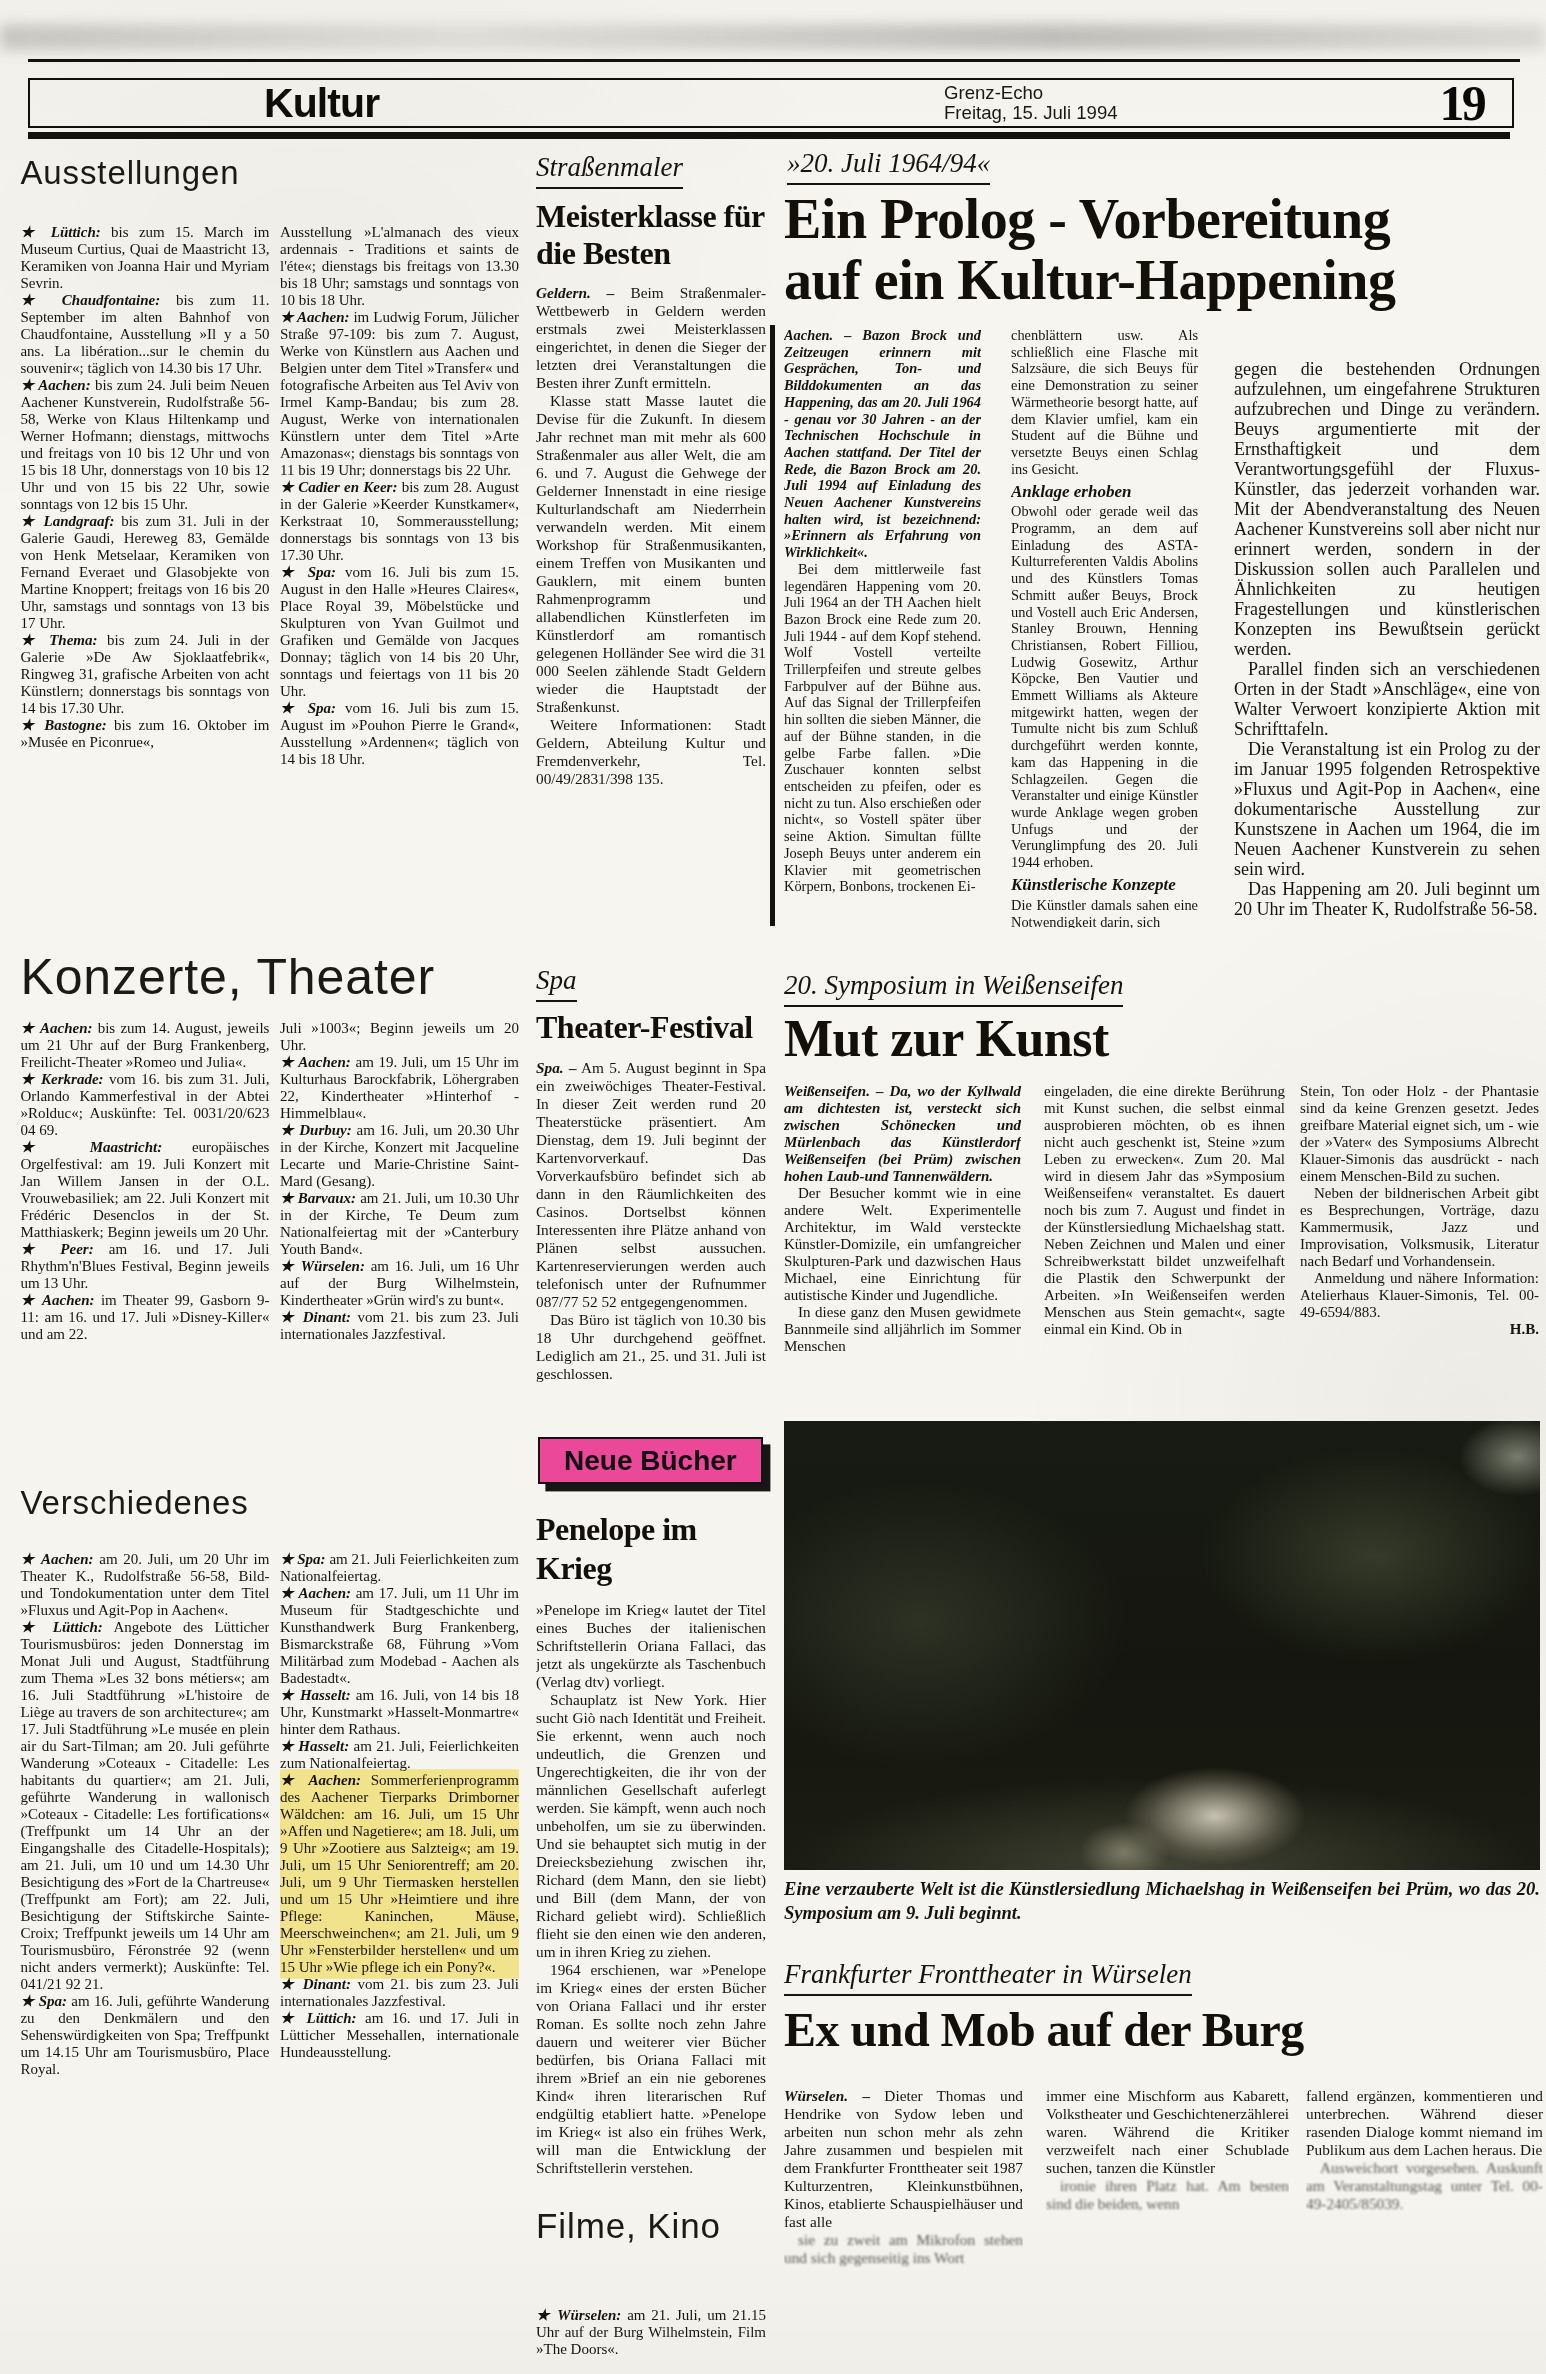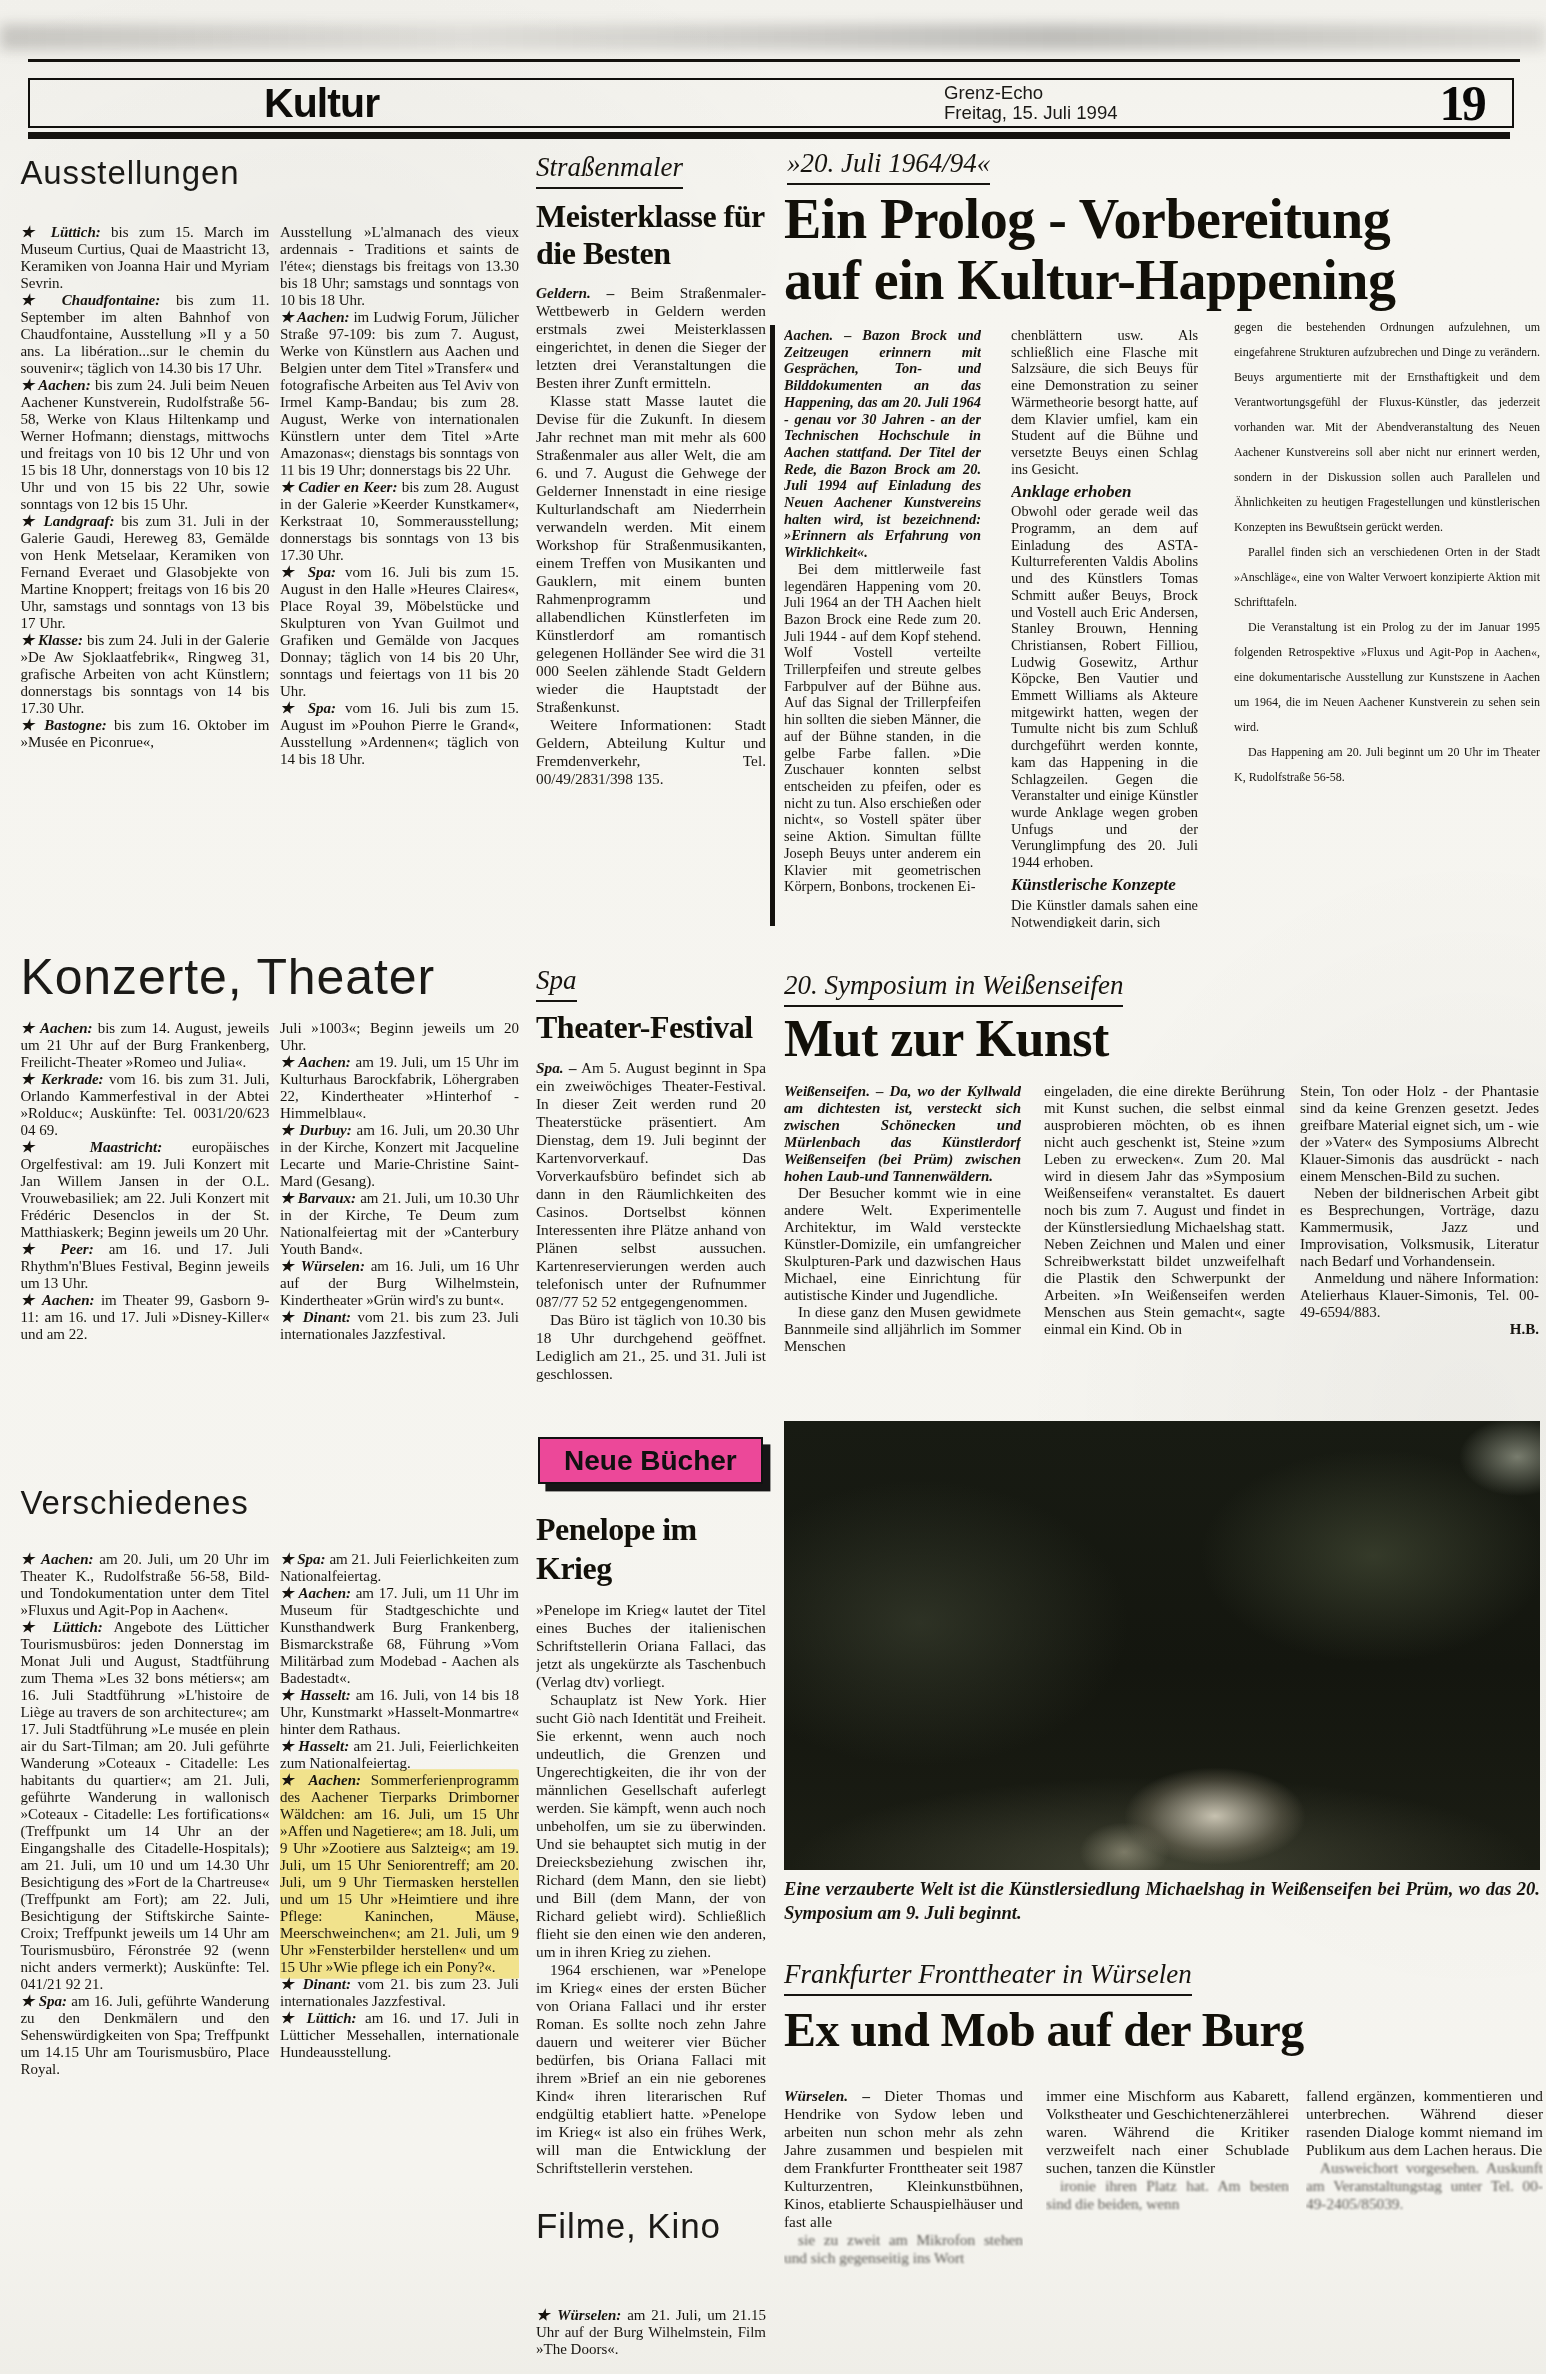--- a/index.html
+++ b/index.html
@@ -17,21 +17,21 @@
   .kicker{font-family:"Liberation Serif", serif;font-style:italic;font-size:27px;display:inline-block;border-bottom:2.8px solid #161410;padding-bottom:3.7px;white-space:nowrap;}
   .headline{font-family:"Liberation Serif", serif;font-weight:700;color:#121009;letter-spacing:-0.5px;}
   .col{text-align:justify;font-size:15px;line-height:17px;overflow:hidden;}
   .col p{margin:0;}
   .col p + p{text-indent:14px;}
   .col .noind{text-indent:0;}
   .lead{font-weight:700;font-style:italic;}
   .intro{font-weight:700;font-style:italic;}
   .sub{font-weight:700;font-style:italic;font-size:17px;text-indent:0 !important;margin:6.5px 0 2.8px 0 !important;}
   .maincol{font-size:14.4px;line-height:16.7px;}
-  .widecol{font-size:12px;line-height:25px;}
+  .widecol{font-size:18px;line-height:20px;margin-top:44px;}
   .frontcol{font-size:15.3px;line-height:18px;}
   .smudge{filter:blur(1.3px);opacity:.7;}
   .highlight{background:rgba(238,213,74,0.6);box-shadow:0 0 0 2.8px rgba(238,213,74,0.6);border-radius:2.8px;}
   .byline{text-align:right;font-weight:700;}
   .box-label{border:2.8px solid #111;box-shadow:7.4px 7.4px 0 #161616;background:#ec4899;
     font-family:"Liberation Sans",sans-serif;font-weight:700;font-size:28px;
     padding:5.6px 24px;display:inline-block;color:#111;margin-top:14px;}
   .caption{font-weight:700;font-style:italic;font-size:18.6px;line-height:24px;text-align:justify;}
   .rule{background:#14120e;}
   .photo{
@@ -61,21 +61,21 @@
 </div>
 <div class="abs rule" style="left:28px;top:132px;width:1482px;height:6.5px;"></div>
 
 <div class="abs section-h" style="left:20.4px;top:154px;font-size:33px;">Ausstellungen</div>
 
 <div class="abs col" style="left:20.4px;top:224px;width:249px;height:724px;">
   <p class="noind"><span class="lead">★ Lüttich:</span> <span>bis zum 15. March im Museum Curtius, Quai de Maastricht 13, Keramiken von Joanna Hair und Myriam Sevrin.</span></p>
   <p class="noind"><span class="lead">★ Chaudfontaine:</span> <span>bis zum 11. September im alten Bahnhof von Chaudfontaine, Ausstellung »Il y a 50 ans. La libération...sur le chemin du souvenir«; täglich von 14.30 bis 17 Uhr.</span></p>
   <p class="noind"><span class="lead">★ Aachen:</span> <span>bis zum 24. Juli beim Neuen Aachener Kunstverein, Rudolfstraße 56-58, Werke von Klaus Hiltenkamp und Werner Hofmann; dienstags, mittwochs und freitags von 10 bis 12 Uhr und von 15 bis 18 Uhr, donnerstags von 10 bis 12 Uhr und von 15 bis 22 Uhr, sowie sonntags von 12 bis 15 Uhr.</span></p>
   <p class="noind"><span class="lead">★ Landgraaf:</span> <span>bis zum 31. Juli in der Galerie Gaudi, Hereweg 83, Gemälde von Henk Metselaar, Keramiken von Fernand Everaet und Glasobjekte von Martine Knoppert; freitags von 16 bis 20 Uhr, samstags und sonntags von 13 bis 17 Uhr.</span></p>
-  <p class="noind"><span class="lead">★ Klasse:</span> <span>bis zum 24. Juli in der Galerie »De Aw Sjoklaatfebrik«, Ringweg 31, grafische Arbeiten von acht Künstlern; donnerstags bis sonntags von 14 bis 17.30 Uhr.</span></p>
+  <p class="noind"><span class="lead">★ Thema:</span> <span>bis zum 24. Juli in der Galerie »De Aw Sjoklaatfebrik«, Ringweg 31, grafische Arbeiten von acht Künstlern; donnerstags bis sonntags von 14 bis 17.30 Uhr.</span></p>
   <p class="noind"><span class="lead">★ Bastogne:</span> <span>bis zum 16. Oktober im »Musée en Piconrue«,</span></p>
 </div>
 
 <div class="abs col" style="left:280px;top:224px;width:239px;height:724px;">
   <p class="noind">Ausstellung »L'almanach des vieux ardennais - Traditions et saints de l'éte«; dienstags bis freitags von 13.30 bis 18 Uhr; samstags und sonntags von 10 bis 18 Uhr.</p>
   <p class="noind"><span class="lead">★ Aachen:</span> <span>im Ludwig Forum, Jülicher Straße 97-109: bis zum 7. August, Werke von Künstlern aus Aachen und Belgien unter dem Titel »Transfer« und fotografische Arbeiten aus Tel Aviv von Irmel Kamp-Bandau; bis zum 28. August, Werke von internationalen Künstlern unter dem Titel »Arte Amazonas«; dienstags bis sonntags von 11 bis 19 Uhr; donnerstags bis 22 Uhr.</span></p>
   <p class="noind"><span class="lead">★ Cadier en Keer:</span> <span>bis zum 28. August in der Galerie »Keerder Kunstkamer«, Kerkstraat 10, Sommerausstellung; donnerstags bis sonntags von 13 bis 17.30 Uhr.</span></p>
   <p class="noind"><span class="lead">★ Spa:</span> <span>vom 16. Juli bis zum 15. August in den Halle »Heures Claires«, Place Royal 39, Möbelstücke und Skulpturen von Yvan Guilmot und Grafiken und Gemälde von Jacques Donnay; täglich von 14 bis 20 Uhr, sonntags und feiertags von 11 bis 20 Uhr.</span></p>
   <p class="noind"><span class="lead">★ Spa:</span> <span>vom 16. Juli bis zum 15. August im »Pouhon Pierre le Grand«, Ausstellung »Ardennen«; täglich von 14 bis 18 Uhr.</span></p>
 </div>

